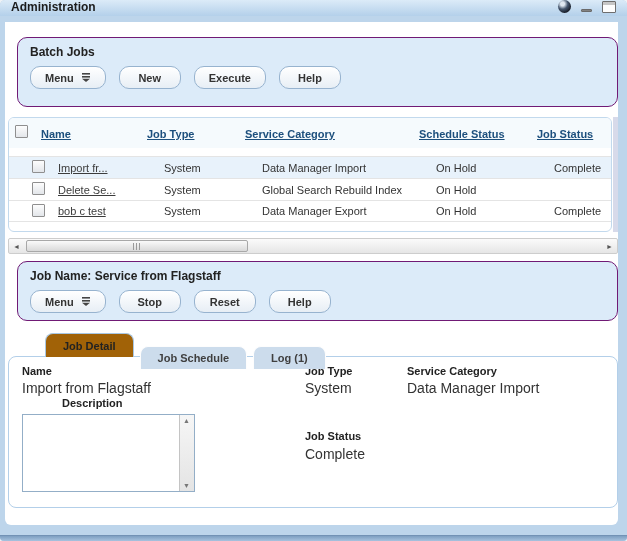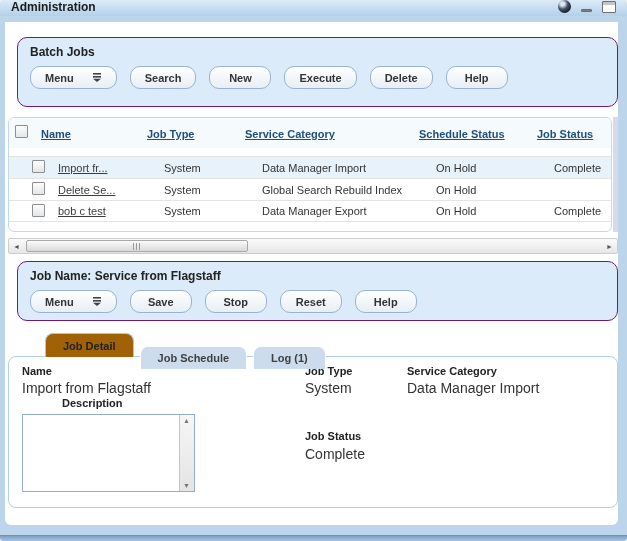--- a/index.html
+++ b/index.html
@@ -21,21 +21,21 @@
 
   .content{position:absolute;top:22px;left:5px;right:9px;bottom:16px;background:#fff;
     overflow:hidden;border-radius:0 0 6px 6px;}
 
   .panel{position:absolute;left:3px;right:0;background:#dcebf9;border:1px solid #701a75;
     border-radius:10px;padding:7px 12px;margin-left:9px;}
   .panel.batch{top:15px;height:70px;}
   .panel.job{top:239px;height:60px;}
   .panel-title{font-size:12px;font-weight:bold;color:#222;margin-bottom:7px;}
   .btn-row{display:flex;gap:13px;}
-  .btn{font-family:inherit;display:inline-flex;align-items:center;justify-content:center;gap:18px;
+  .btn{font-family:inherit;display:inline-flex;align-items:center;justify-content:center;gap:7px;
     min-width:62px;height:23px;padding:0 14px;background:linear-gradient(#ffffff,#e7eef5);
     border:1px solid #97b3cf;border-radius:10px;font-size:11px;font-weight:bold;color:#333;cursor:pointer;}
   .menu-ic{display:inline-block;}
 
   .tablewrap{position:absolute;top:95px;left:3px;right:6px;height:115px;background:#fff;
     border:1px solid #c2d9ed;border-radius:6px;overflow:hidden;}
   .thead{display:flex;align-items:center;height:30px;background:#f5fafd;padding-left:6px;}
   .tspacer{height:8px;background:#fff;}
   .trow{display:flex;align-items:center;height:22px;padding-left:23px;font-size:11px;color:#333;
     border-top:1px solid #e4e4e4;}
@@ -103,24 +103,22 @@
       <div class="panel-title">Batch Jobs</div>
       <div class="btn-row">
         <button class="btn">
           <span>Menu</span>
           <svg class="menu-ic" width="10" height="9" viewBox="0 0 10 9">
             <rect x="1" y="0" width="8" height="1.6" fill="#444"></rect>
             <rect x="1" y="3" width="8" height="1.6" fill="#444"></rect>
             <polygon points="1,5.8 9,5.8 5,9" fill="#444"></polygon>
           </svg>
         </button>
-        <button class="btn">Search</button>
         <button class="btn">New</button>
         <button class="btn">Execute</button>
-        <button class="btn">Delete</button>
         <button class="btn">Help</button>
       </div>
     </div>
 
     <div class="tablewrap">
       <div class="thead">
         <span class="cell col-check"><span class="cb"></span></span>
         <span class="cell col-name"><a class="hlink">Name</a></span>
         <span class="cell col-type"><a class="hlink">Job Type</a></span>
         <span class="cell col-cat"><a class="hlink">Service Category</a></span>
@@ -170,21 +168,20 @@
       <div class="panel-title">Job Name: Service from Flagstaff</div>
       <div class="btn-row">
         <button class="btn">
           <span>Menu</span>
           <svg class="menu-ic" width="10" height="9" viewBox="0 0 10 9">
             <rect x="1" y="0" width="8" height="1.6" fill="#444"></rect>
             <rect x="1" y="3" width="8" height="1.6" fill="#444"></rect>
             <polygon points="1,5.8 9,5.8 5,9" fill="#444"></polygon>
           </svg>
         </button>
-        <button class="btn">Save</button>
         <button class="btn">Stop</button>
         <button class="btn">Reset</button>
         <button class="btn">Help</button>
       </div>
     </div>
 
     <div class="tabs">
       <div class="tab active">Job Detail</div>
       <div class="tab inactive">Job Schedule</div>
       <div class="tab inactive">Log (1)</div>

